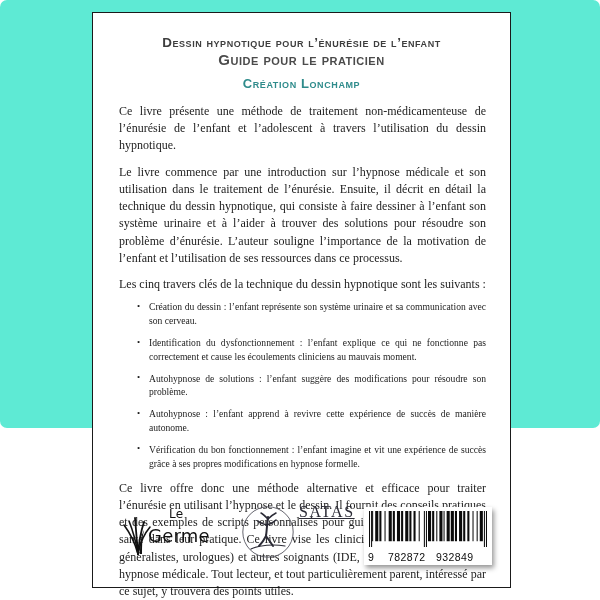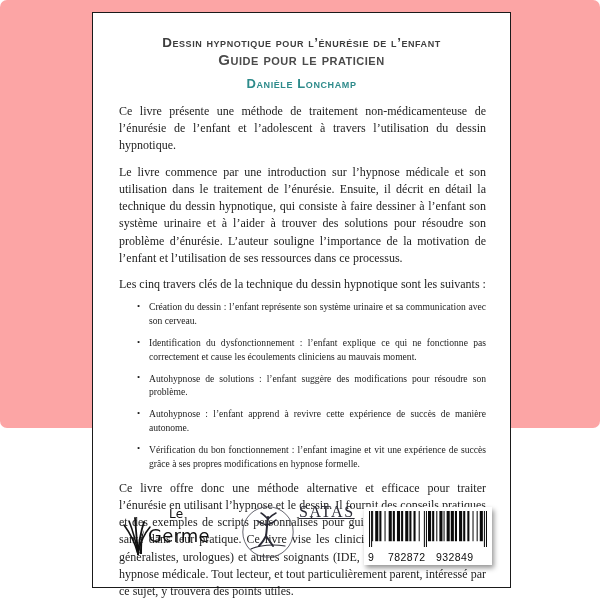--- a/index.html
+++ b/index.html
@@ -11,21 +11,21 @@
     width: 600px;
     height: 600px;
     overflow: hidden;
     font-family: "Liberation Serif", "DejaVu Serif", serif;
   }
 
   #page {
     position: relative;
     width: 600px;
     height: 428px;
-    background: #fca5a5;
+    background: #5eead4;
     border-radius: 7px;
   }
 
   
   #cover {
     position: absolute;
     left: 92px;
     top: 12px;
     width: 419px;
     height: 576px;
@@ -228,21 +228,21 @@
 </style>
 </head>
 <body>
 
 <div id="page">
   <div id="cover">
 
     <div class="header">
       <div class="book-title">Dessin hypnotique pour  l’énurésie de l’enfant</div>
       <div class="book-subtitle">Guide pour le praticien</div>
-      <div class="book-author">Danièle Lonchamp</div>
+      <div class="book-author">Création Lonchamp</div>
     </div>
 
     <div class="body-area">
 
       <p class="blurb">Ce livre présente une méthode de traitement non-médicamenteuse de l’énurésie de l’enfant et l’adolescent à travers l’utilisation du dessin hypnotique.</p>
 
       <p class="blurb">Le livre commence par une introduction sur l’hypnose médicale et son utilisation dans le traitement de l’énurésie. Ensuite, il décrit en détail la technique du dessin hypnotique, qui consiste à faire dessiner à l’enfant son système urinaire et à l’aider à trouver des solutions pour résoudre son problème d’énurésie. L’auteur souligne l’importance de la motivation de l’enfant et l’utilisation de ses ressources dans ce processus.</p>
 
       <p class="blurb lead-in">Les cinq travers clés de la technique du dessin hypnotique sont les suivants :</p>
 

